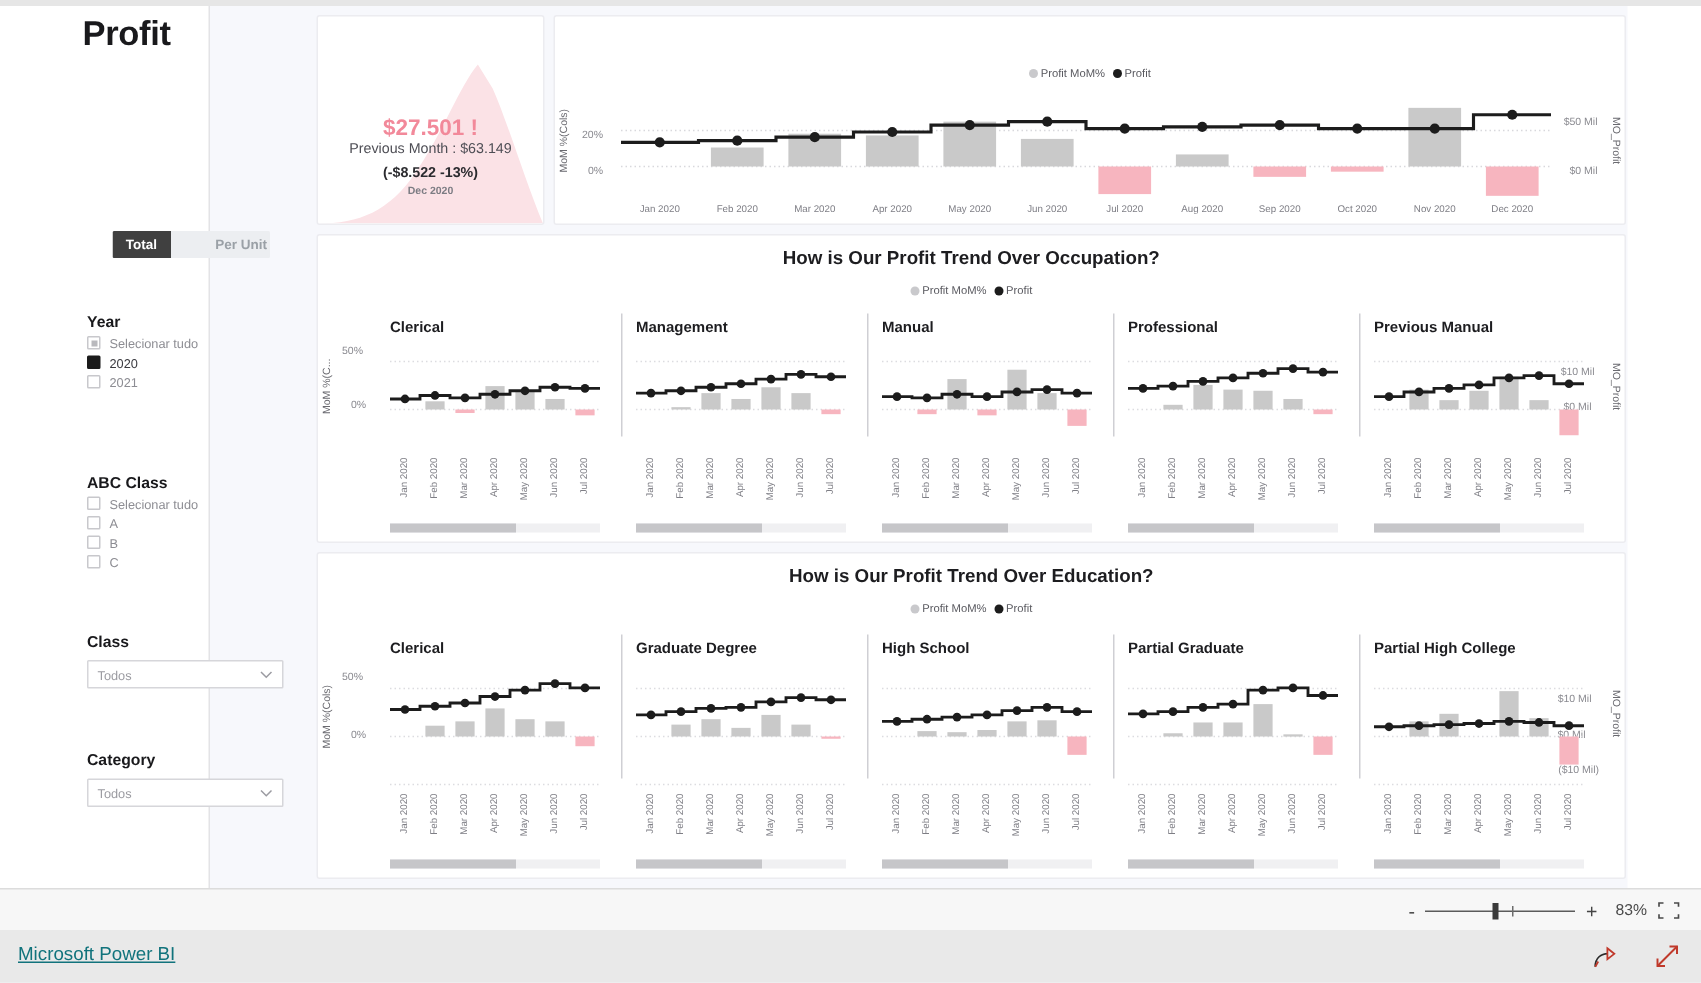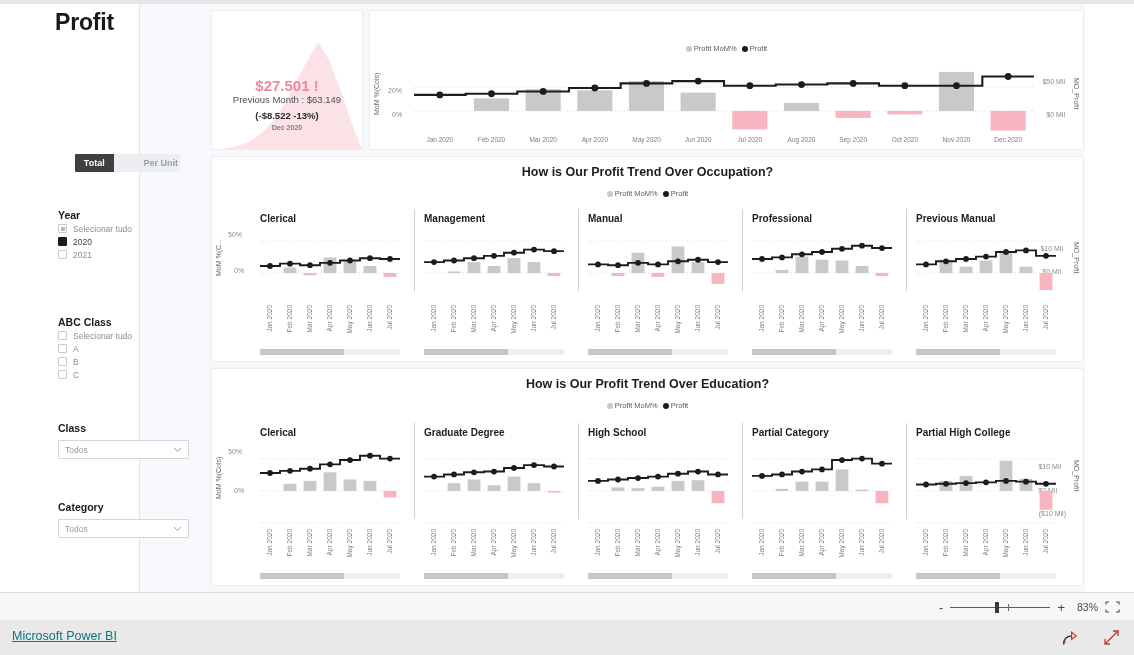--- a/index.html
+++ b/index.html
@@ -502,21 +502,21 @@
         <div class="xtick vert" style="left: 382px; top: 160px;">Jan 2020</div>
         <div class="xtick vert" style="left: 402px; top: 160px;">Feb 2020</div>
         <div class="xtick vert" style="left: 422px; top: 160px;">Mar 2020</div>
         <div class="xtick vert" style="left: 442px; top: 160px;">Apr 2020</div>
         <div class="xtick vert" style="left: 462px; top: 160px;">May 2020</div>
         <div class="xtick vert" style="left: 482px; top: 160px;">Jun 2020</div>
         <div class="xtick vert" style="left: 502px; top: 160px;">Jul 2020</div>
         <div class="scroll-track" style="left: 376px; top: 204px; width: 140px;"></div>
         <div class="scroll-thumb" style="left: 376px; top: 204px; width: 84px;"></div>
         <div class="divider" style="left: 530px; top: 54px; height: 96px;"></div>
-        <div class="panel-title" style="left: 540px; top: 58px;">Partial Category</div>
+        <div class="panel-title" style="left: 540px; top: 58px;">Partial Graduate</div>
         <svg width="140" height="80" style="position: absolute; left: 540px; top: 76px;">
           <line x1="0" y1="14" x2="140" y2="14" stroke="#dcdce0" stroke-width="1" stroke-dasharray="1,2"></line>
           <line x1="0" y1="46" x2="140" y2="46" stroke="#dcdce0" stroke-width="1" stroke-dasharray="1,2"></line>
           <line x1="0" y1="78" x2="140" y2="78" stroke="#dcdce0" stroke-width="1" stroke-dasharray="1,2"></line>
           <rect x="23.6" y="43.84" width="12.8" height="2.16" fill="#c9c9c9"></rect>
           <rect x="43.6" y="36.64" width="12.8" height="9.36" fill="#c9c9c9"></rect>
           <rect x="63.6" y="36.64" width="12.8" height="9.36" fill="#c9c9c9"></rect>
           <rect x="83.6" y="24.400000000000002" width="12.8" height="21.599999999999998" fill="#c9c9c9"></rect>
           <rect x="103.6" y="44.56" width="12.8" height="1.5" fill="#c9c9c9"></rect>
           <rect x="123.6" y="46" width="12.8" height="12.24" fill="#f7b5bf"></rect>

